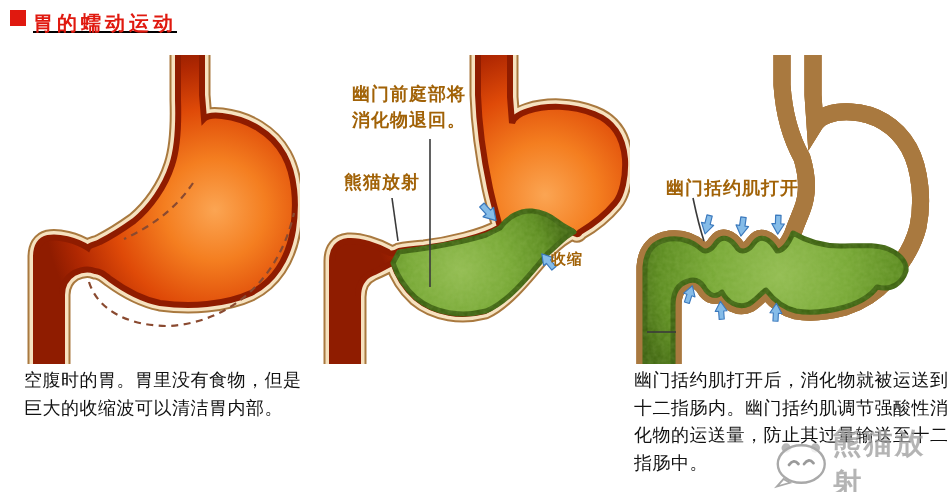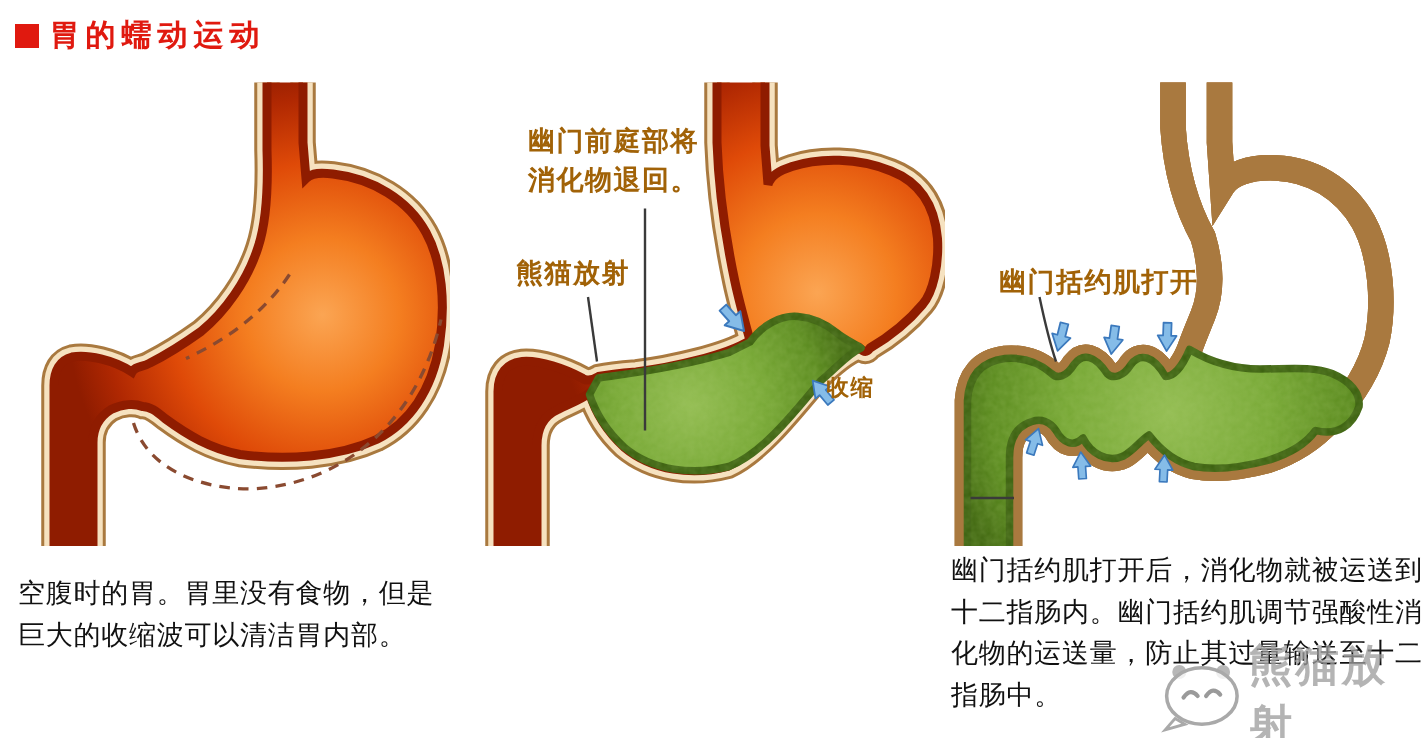--- a/index.html
+++ b/index.html
@@ -1,27 +1,27 @@
 <!DOCTYPE html>
 <html><head>
 <meta charset="utf-8">
 <style>
   html,body{margin:0;padding:0;background:#fff;}
   #stage{position:relative;width:949px;height:492px;background:#ffffff;overflow:hidden;
          font-family:"Liberation Sans","DejaVu Sans",sans-serif;}
-  .title-row{position:absolute;left:10px;top:10px;display:flex;align-items:center;}
+  .title-row{position:absolute;left:10px;top:10px;display:flex;text-decoration:underline;}
   .title-bullet{display:inline-block;width:16px;height:16px;background:#e0190f;margin-right:7px;}
   .title-text{font-size:20px;font-weight:bold;color:#e0190f;letter-spacing:4px;}
   .panel-svg{position:absolute;top:55px;}
   .anno{position:absolute;color:#a16207;font-size:18px;font-weight:600;line-height:26px;
         white-space:pre-line;letter-spacing:1px;}
   .anno.small{font-size:15px;font-weight:600;letter-spacing:1px;text-align:right;}
   .caption{position:absolute;top:367px;color:#111;font-size:18px;line-height:27.5px;
            white-space:pre-line;letter-spacing:0.5px;z-index:1;}
-  #caption-1{left:12px;width:290px;margin-top:15px;}
+  #caption-1{left:24px;width:290px;}
   #caption-2{left:296px;width:330px;}
   #caption-3{left:634px;width:318px;}
   .watermark{position:absolute;left:774px;top:424px;display:flex;align-items:center;z-index:2;opacity:0.9;}
   .watermark-text{font-size:29px;font-weight:bold;color:rgba(158,158,158,0.85);letter-spacing:2px;margin-left:4px;}
 </style>
 </head>
 <body>
 
 <div id="stage">
 

